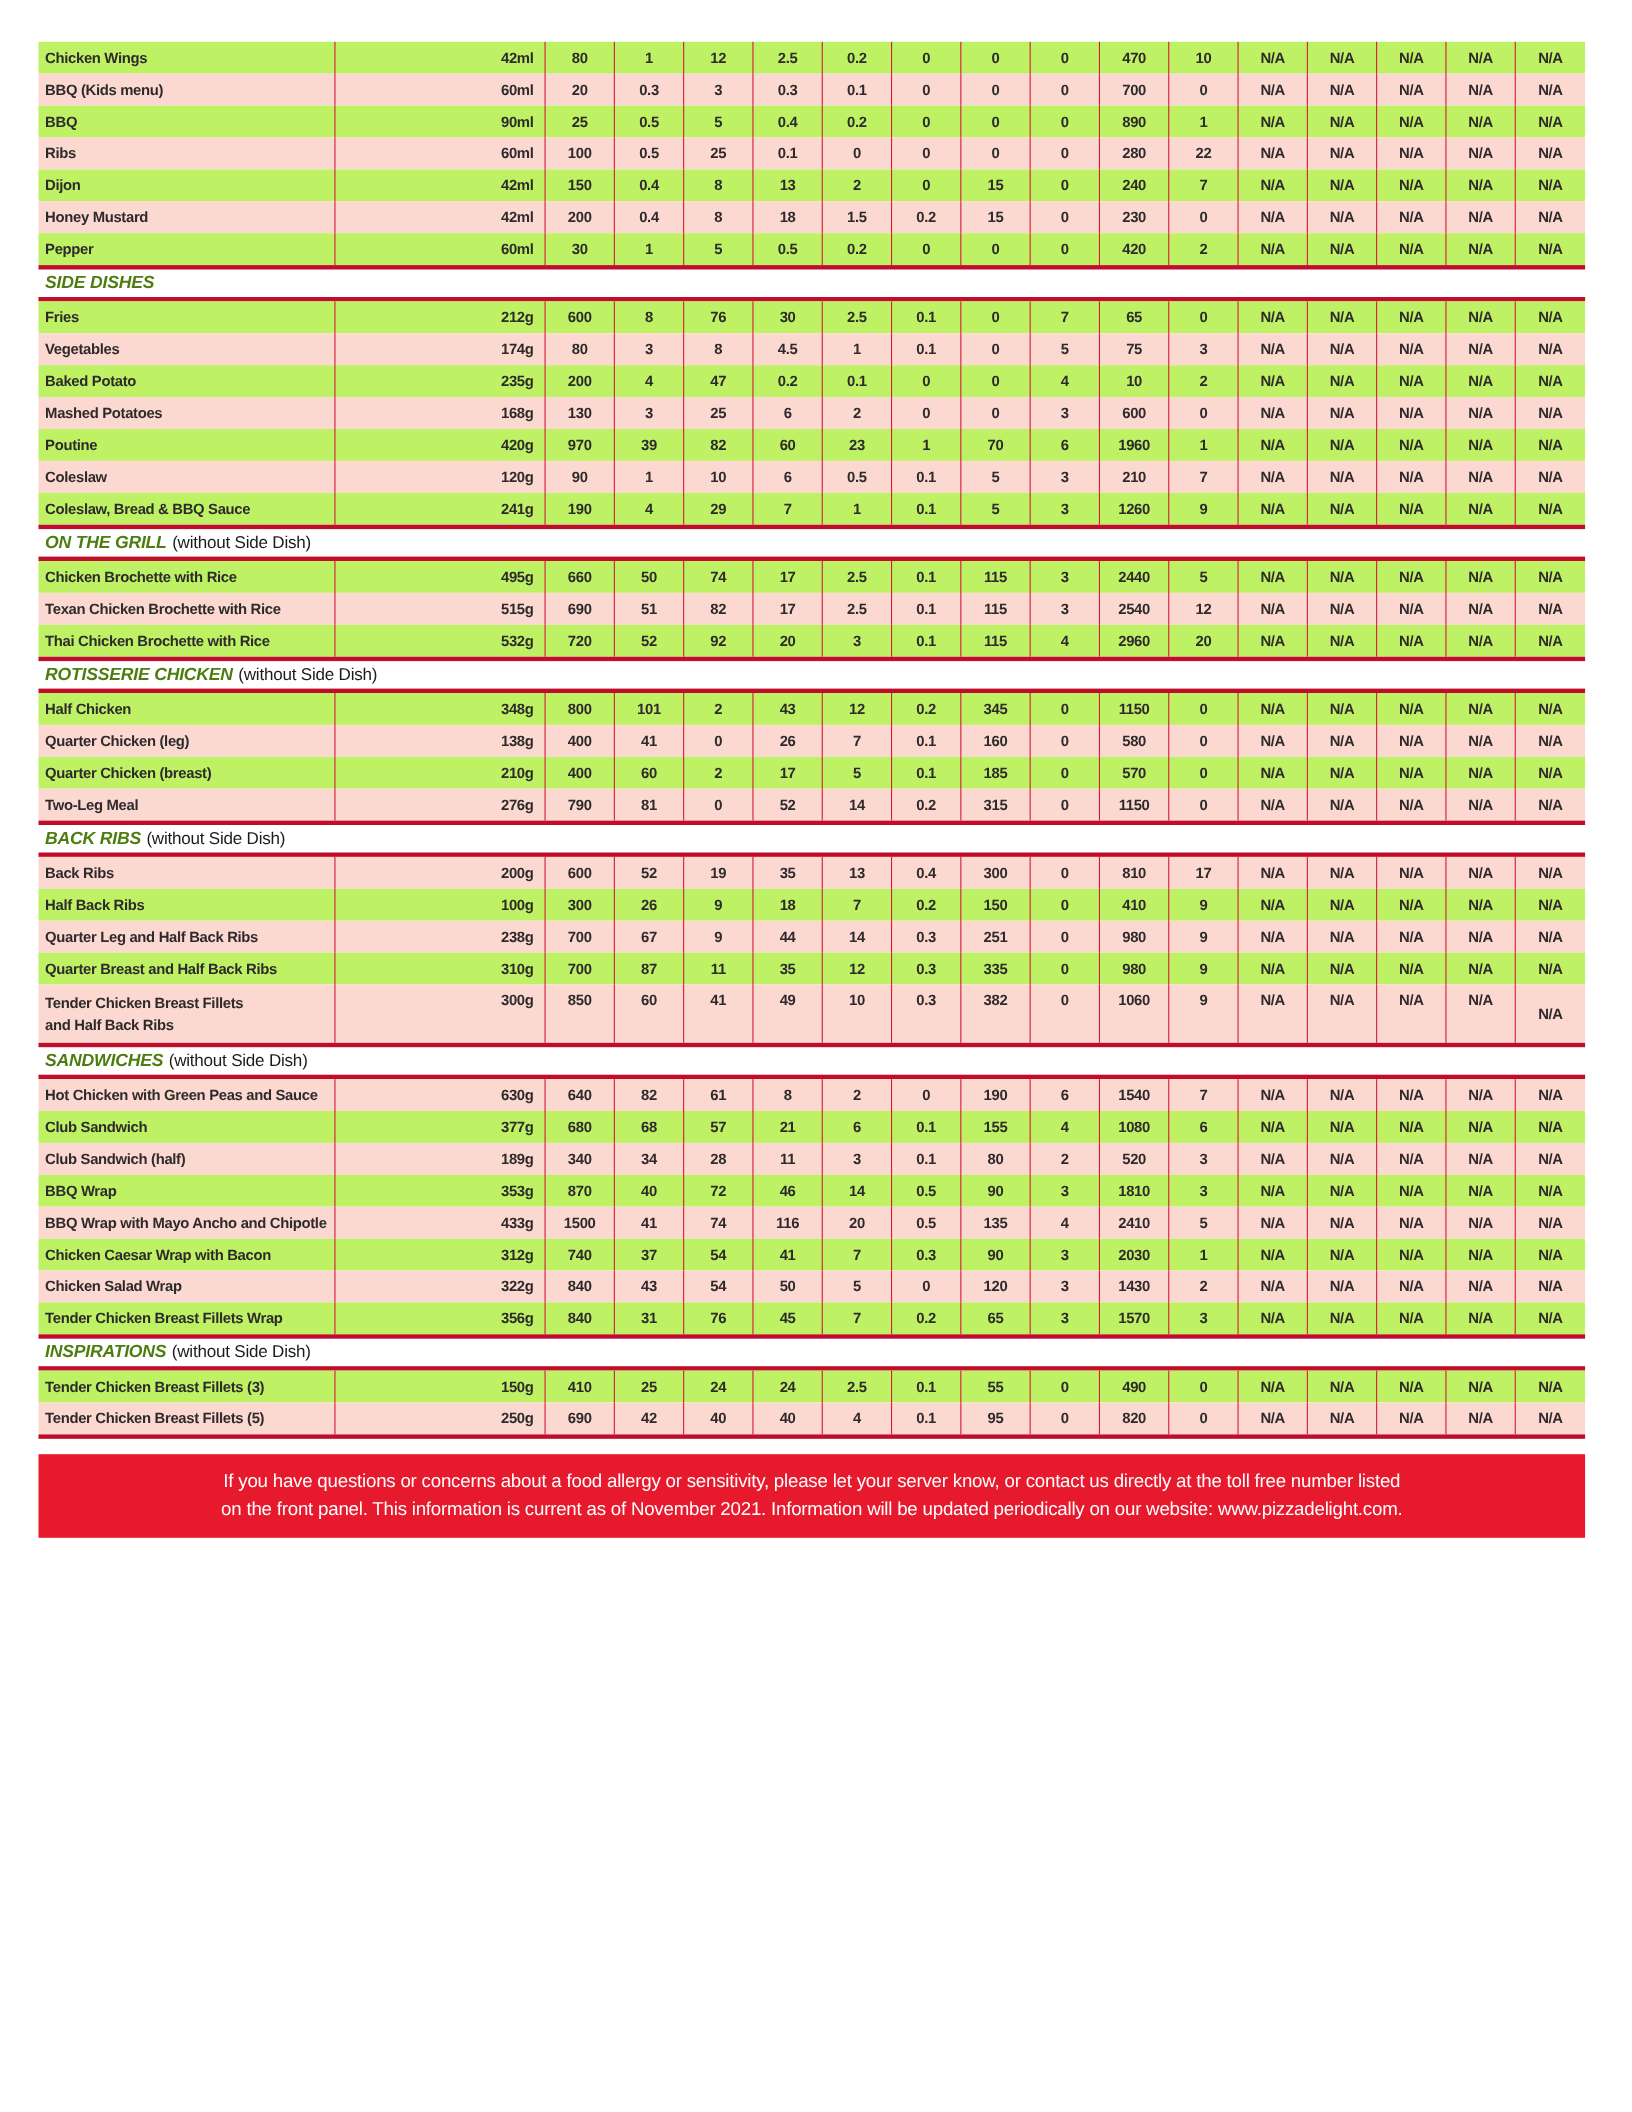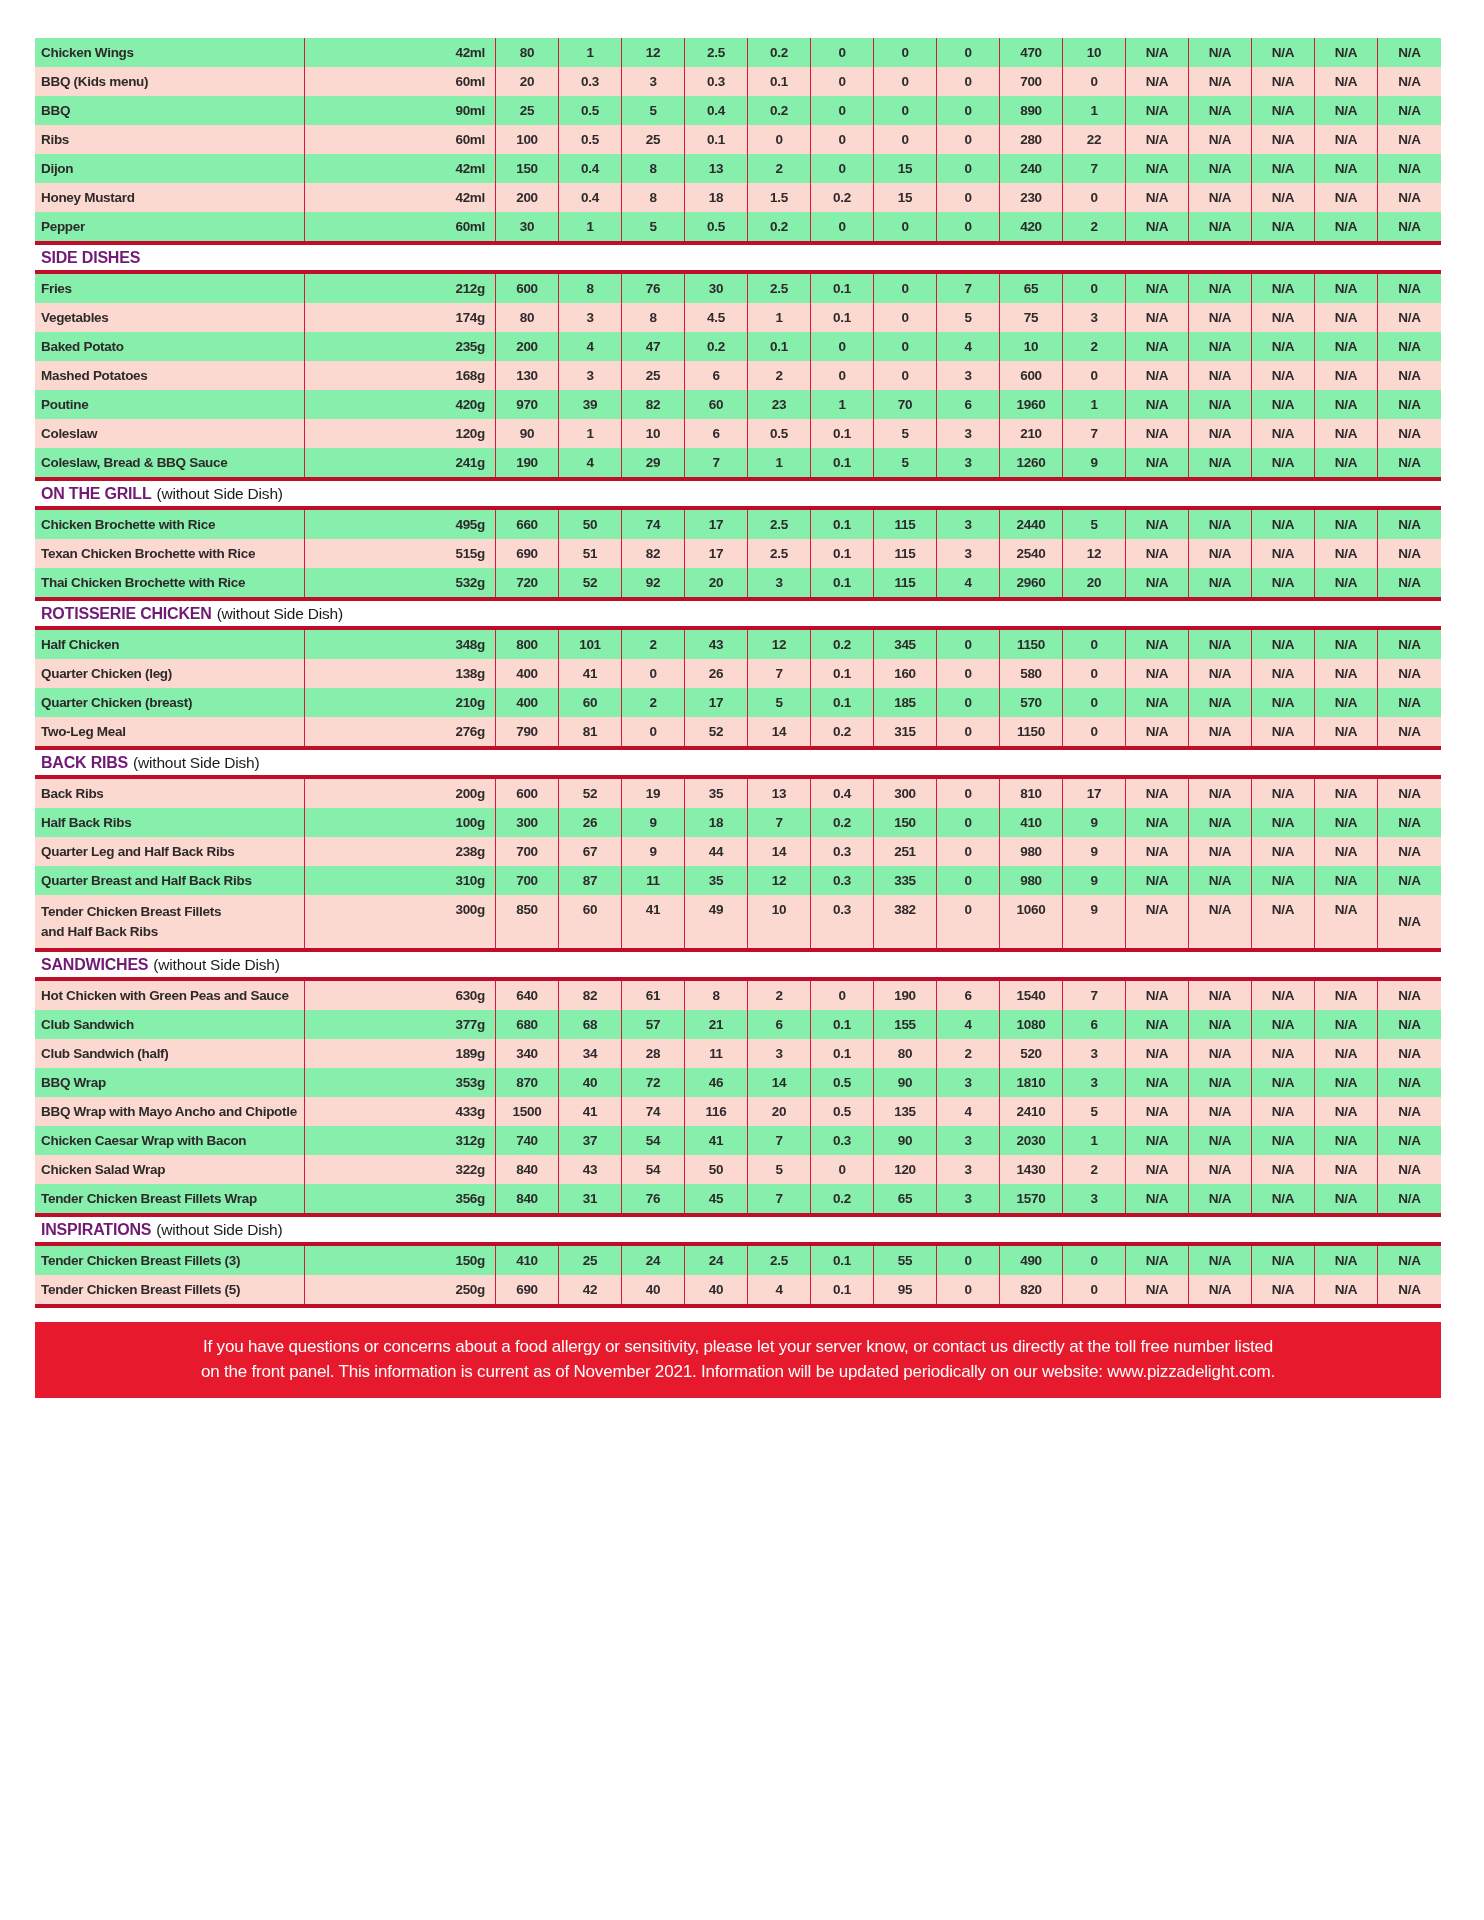--- a/index.html
+++ b/index.html
@@ -20,30 +20,30 @@
   }
   .section-header{
     border-top:4px solid var(--rule);
     border-bottom:4px solid var(--rule);
     height:25px;
     display:flex;align-items:center;
     padding-left:6px;box-sizing:content-box;
     background:#ffffff;
   }
   .sec-title{
-    font-weight:700;font-size:16px;letter-spacing:-0.2px;color:#701a75;
+    font-weight:700;font-size:16px;letter-spacing:-0.2px;color:#4d7c0f;font-style:italic;
   }
   .sec-sub{
     font-weight:400;font-size:15.5px;letter-spacing:-0.2px;color:#1d1a1b;margin-left:5px;
   }
   .row{
     display:grid;
     grid-template-columns:270px 191px repeat(15,63px);
     height:29px;
-    background:#86efac;
+    background:#bef264;
   }
   .row.shaded{background:var(--pink);}
   .row.tall{height:53px;}
   .cell{
     display:flex;align-items:center;justify-content:center;
     border-right:1.5px solid var(--line);
     font-size:13.5px;font-weight:700;letter-spacing:-0.3px;
     overflow:hidden;white-space:nowrap;
   }
   .cell.last{border-right:none;}

